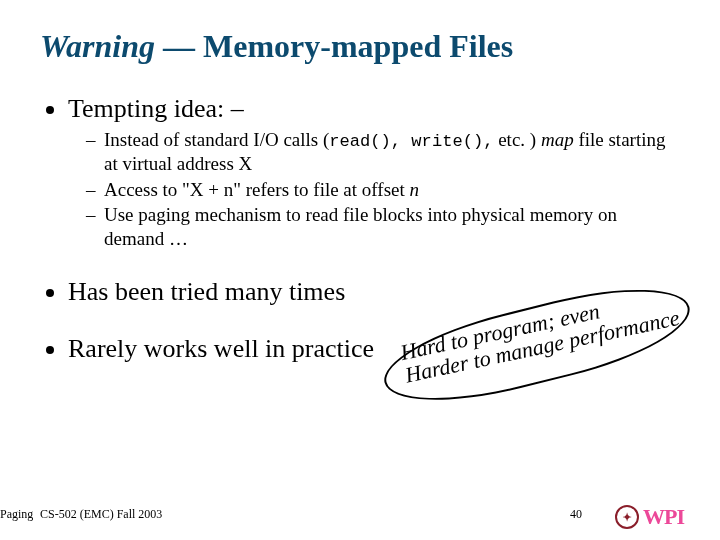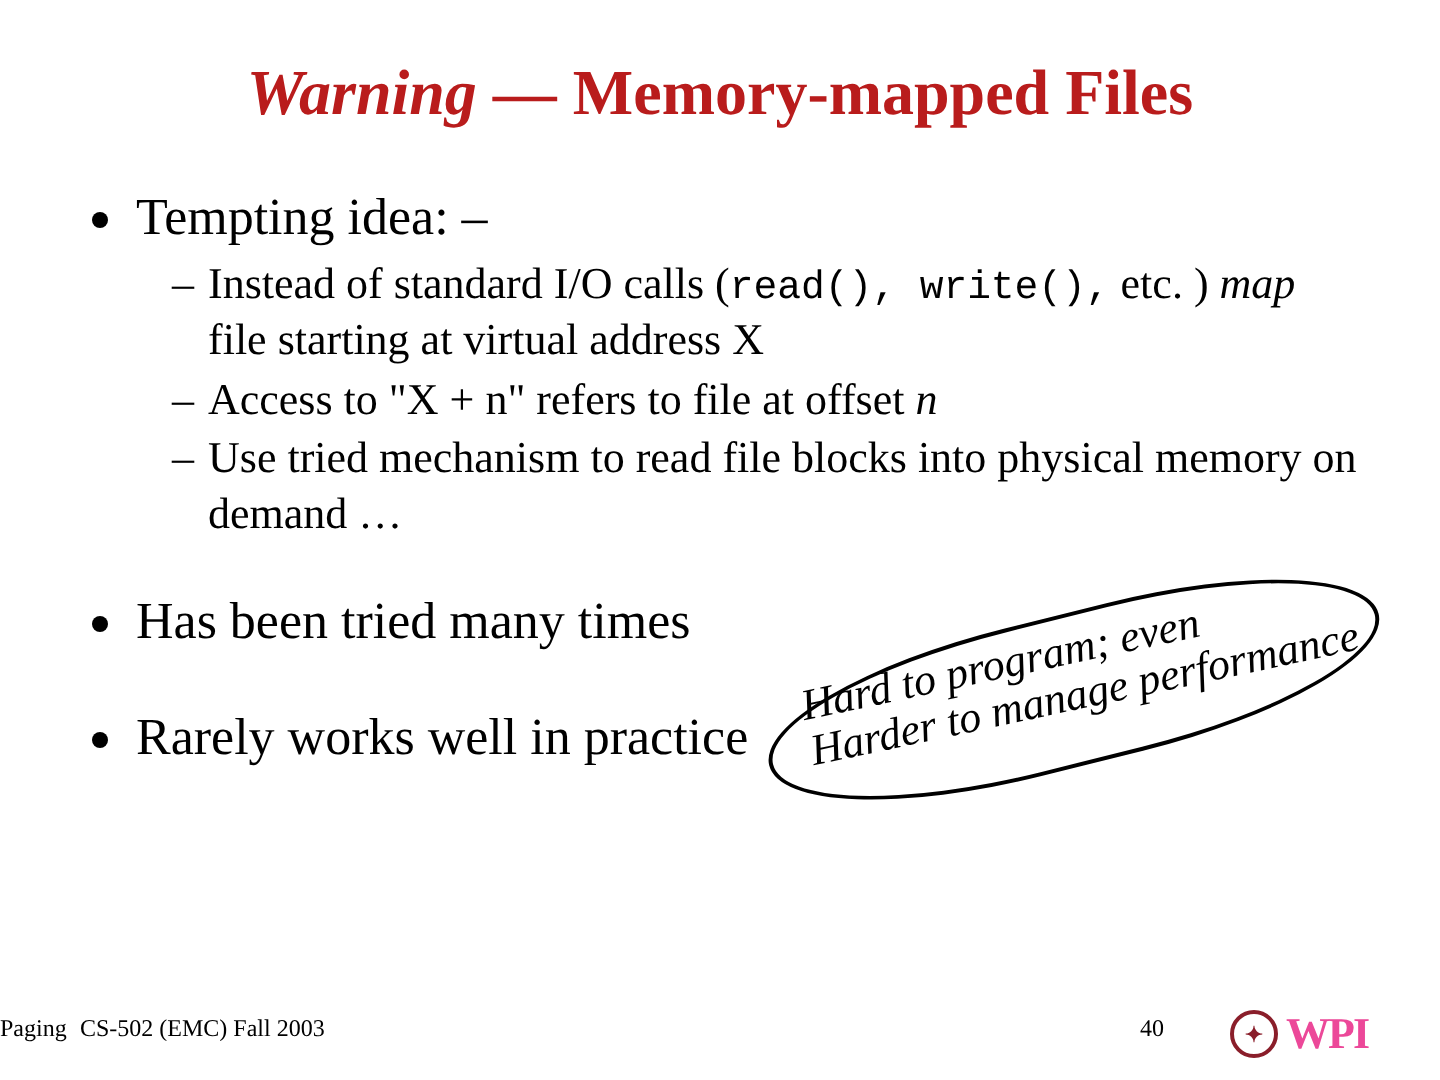--- a/index.html
+++ b/index.html
@@ -13,39 +13,38 @@
     overflow: hidden;
   }
   .slide {
     width: 720px;
     height: 540px;
     position: relative;
     box-sizing: border-box;
     padding: 28px 40px 0 40px;
   }
   .title {
-    text-align: center;
     font-size: 32px;
     margin: 0 0 28px 0;
-    color: #b91c1c;
+    color: #0c4a6e;
   }
   .title .warning { font-style: italic; }
   ul.top {
     margin: 0;
     padding-left: 28px;
     list-style: disc;
     font-size: 26px;
     line-height: 1.25;
   }
   ul.top > li { margin-bottom: 6px; margin-top: 25px; }
   ul.sub {
     list-style: none;
     margin: 2px 0 6px 0;
     padding-left: 18px;
-    font-size: 22px;
+    font-size: 19px;
   }
   ul.sub > li {
     position: relative;
     padding-left: 18px;
     margin-bottom: 2px;
   }
   ul.sub > li::before {
     content: "–";
     position: absolute;
     left: 0;
@@ -125,21 +124,21 @@
   <ul class="top">
     <li>
       <span>Tempting idea: –</span>
       <ul class="sub">
         <li>
           <span>Instead of standard I/O calls (</span><span class="mono">read(), write(),</span><span> etc. ) </span><span class="ital">map</span><span> file starting at virtual address X</span>
         </li>
         <li>
           <span>Access to "X + n" refers to file at offset </span><span class="ital">n</span>
         </li>
-        <li>Use tried mechanism to read file blocks into physical memory on demand …</li>
+        <li>Use paging mechanism to read file blocks into physical memory on demand …</li>
       </ul>
     </li>
     <li>Has been tried many times</li>
     <li>Rarely works well in practice</li>
   </ul>
 
   <div class="callout">
     <div class="ov"></div>
     <div>Hard to program; even</div>
     <div>Harder to manage performance</div>

